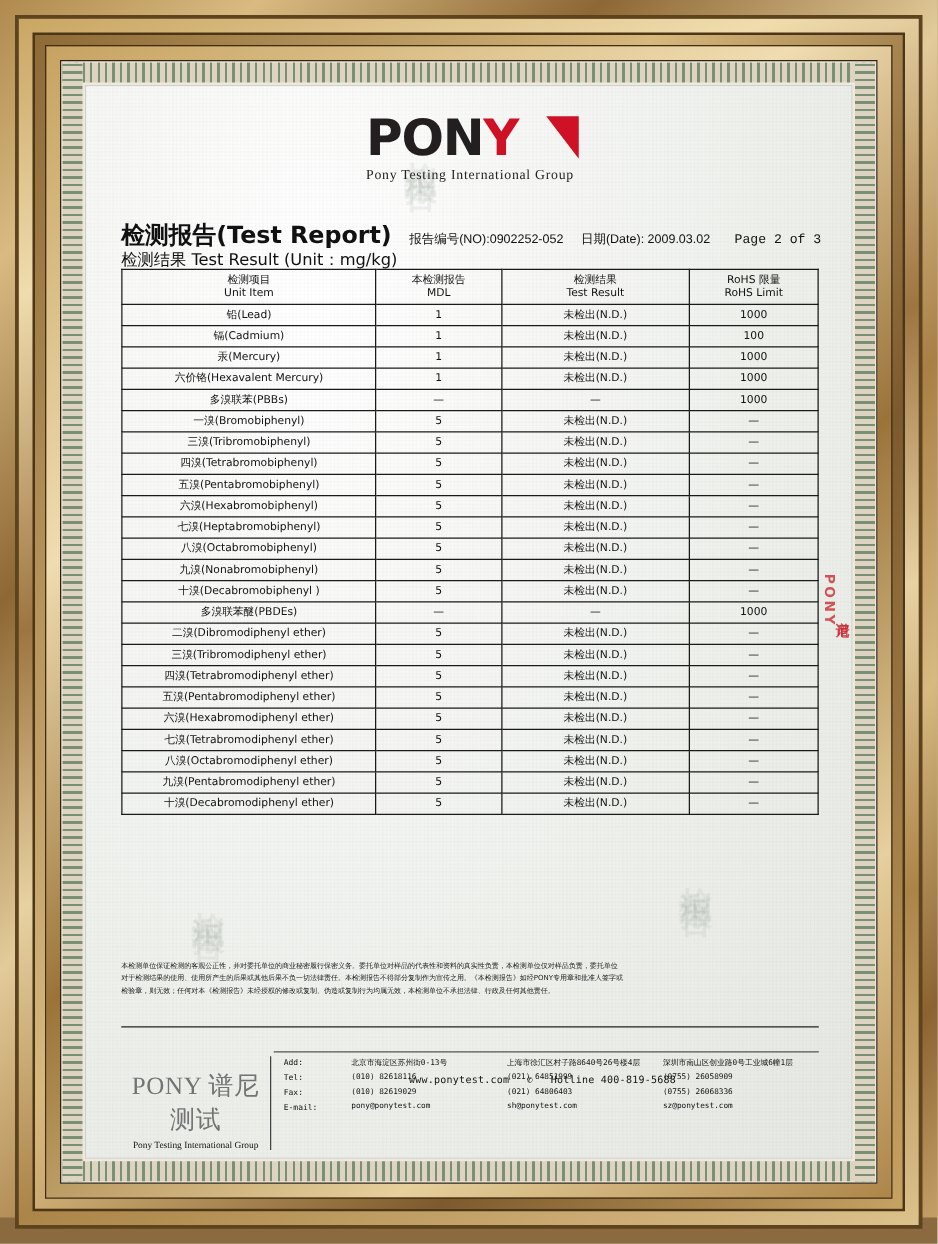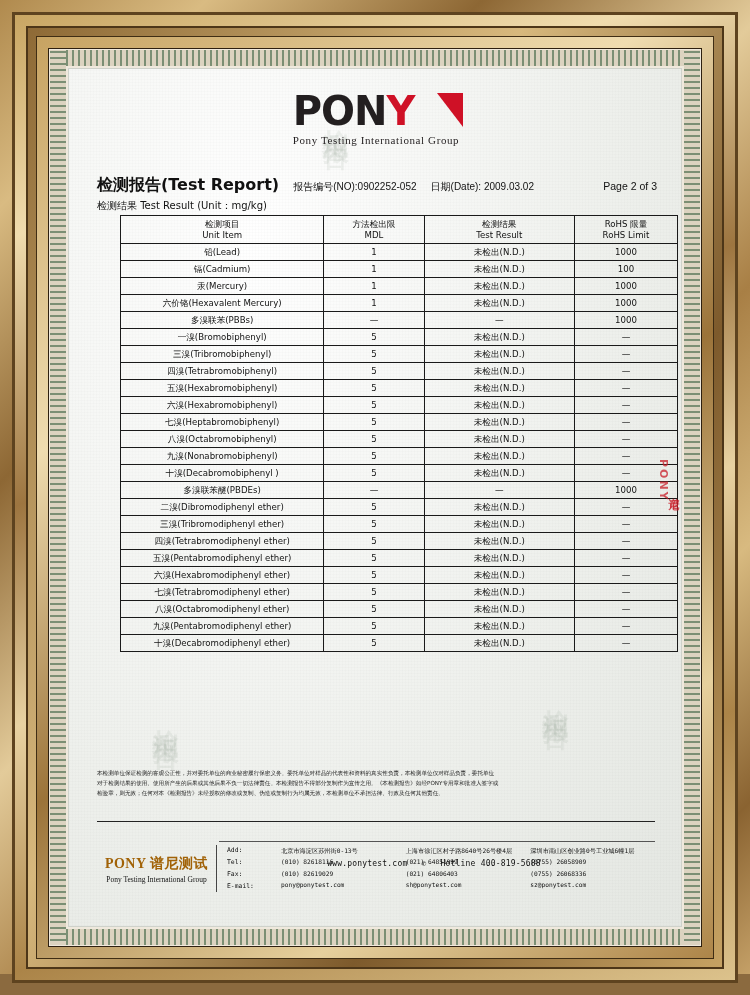--- a/index.html
+++ b/index.html
@@ -159,53 +159,52 @@
   .title-row {
     position: absolute;
     left: 28px; top: 106px;
     width: 560px;
     display: flex;
     align-items: baseline;
   }
   .title-main {
     font-family: "DejaVu Sans", sans-serif;
     font-weight: bold;
-    font-size: 16px;
+    font-size: 19px;
     color: #111;
     white-space: nowrap;
   }
   .title-meta {
     font-family: Liberation Sans, sans-serif;
     font-size: 10px;
     color: #111;
     margin-left: 14px;
     white-space: nowrap;
   }
   .title-page {
-    font-family: Liberation Sans, sans-serif;
+    font-family: Liberation Mono, monospace;
     font-size: 10.5px;
     color: #111;
     margin-left: auto;
     white-space: nowrap;
   }
 
   .result-caption {
     position: absolute;
     left: 28px; top: 130px;
     font-family: "DejaVu Sans", sans-serif;
-    font-size: 10px;
+    font-size: 13px;
     color: #111;
   }
 
   
   .tbl-wrap {
     position: absolute;
     left: 28px; top: 146px;
     width: 558px;
-    margin-left: 23px;
   }
   table.rohs {
     border-collapse: collapse;
     width: 100%;
     table-layout: fixed;
   }
   table.rohs th, table.rohs td {
     border: 1px solid #1a1a1a;
     font-family: "DejaVu Sans", sans-serif;
     font-size: 8.6px;
@@ -276,23 +275,23 @@
   .footer-logo {
     width: 120px;
     padding-top: 10px;
     text-align: center;
     border-right: 1px solid #444;
     box-sizing: border-box;
   }
   .footer-logo .fl-1 {
     display: block;
     font-family: "Liberation Serif", serif;
-    font-weight: bold;
-    font-size: 14px;
-    color: #a16207;
+    font-weight: normal;
+    font-size: 20px;
+    color: #737373;
     letter-spacing: 0.5px;
   }
   .footer-logo .fl-2 {
     display: block;
     font-family: "Liberation Serif", serif;
     font-size: 7.5px;
     color: #111;
     margin-top: 2px;
   }
   .footer-cols {
@@ -373,21 +372,21 @@
             <col class="c3">
             <col class="c4">
           </colgroup>
         <thead>
           <tr>
             <th>
               <span class="l1">检测项目</span>
               <span class="l2">Unit Item</span>
             </th>
             <th>
-              <span class="l1">方法检出限</span>
+              <span class="l1">本检测报告</span>
               <span class="l2">MDL</span>
             </th>
             <th>
               <span class="l1">检测结果</span>
               <span class="l2">Test Result</span>
             </th>
             <th>
               <span class="l1">RoHS 限量</span>
               <span class="l2">RoHS Limit</span>
             </th>
@@ -436,21 +435,21 @@
               <td>未检出(N.D.)</td>
               <td>—</td>
             </tr>
             <tr>
               <td>四溴(Tetrabromobiphenyl)</td>
               <td>5</td>
               <td>未检出(N.D.)</td>
               <td>—</td>
             </tr>
             <tr>
-              <td>五溴(Hexabromobiphenyl)</td>
+              <td>五溴(Pentabromobiphenyl)</td>
               <td>5</td>
               <td>未检出(N.D.)</td>
               <td>—</td>
             </tr>
             <tr>
               <td>六溴(Hexabromobiphenyl)</td>
               <td>5</td>
               <td>未检出(N.D.)</td>
               <td>—</td>
             </tr>

